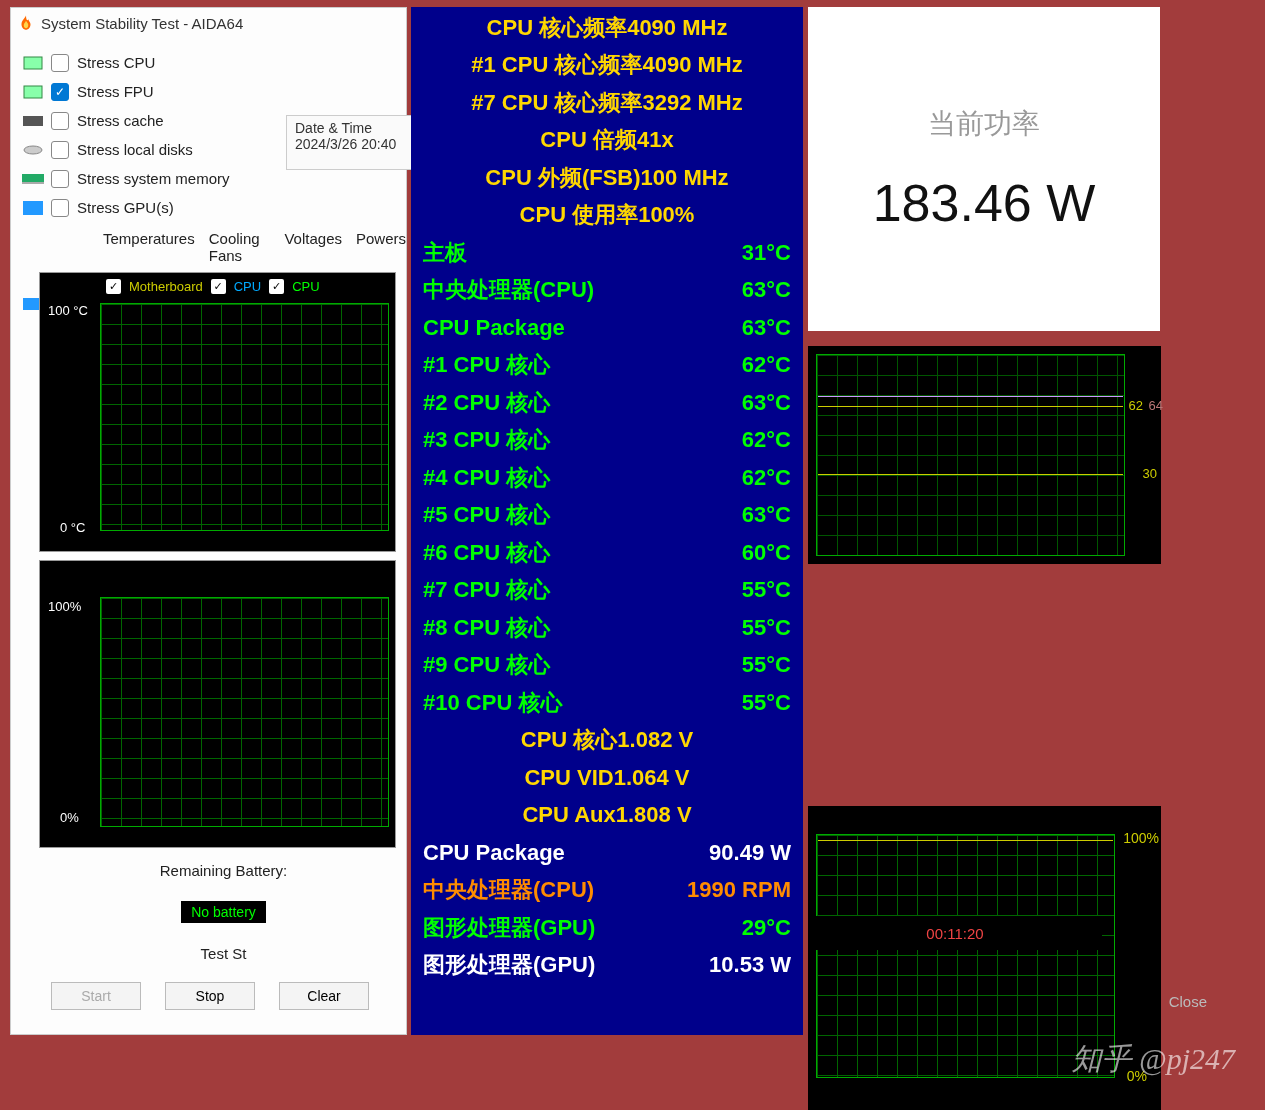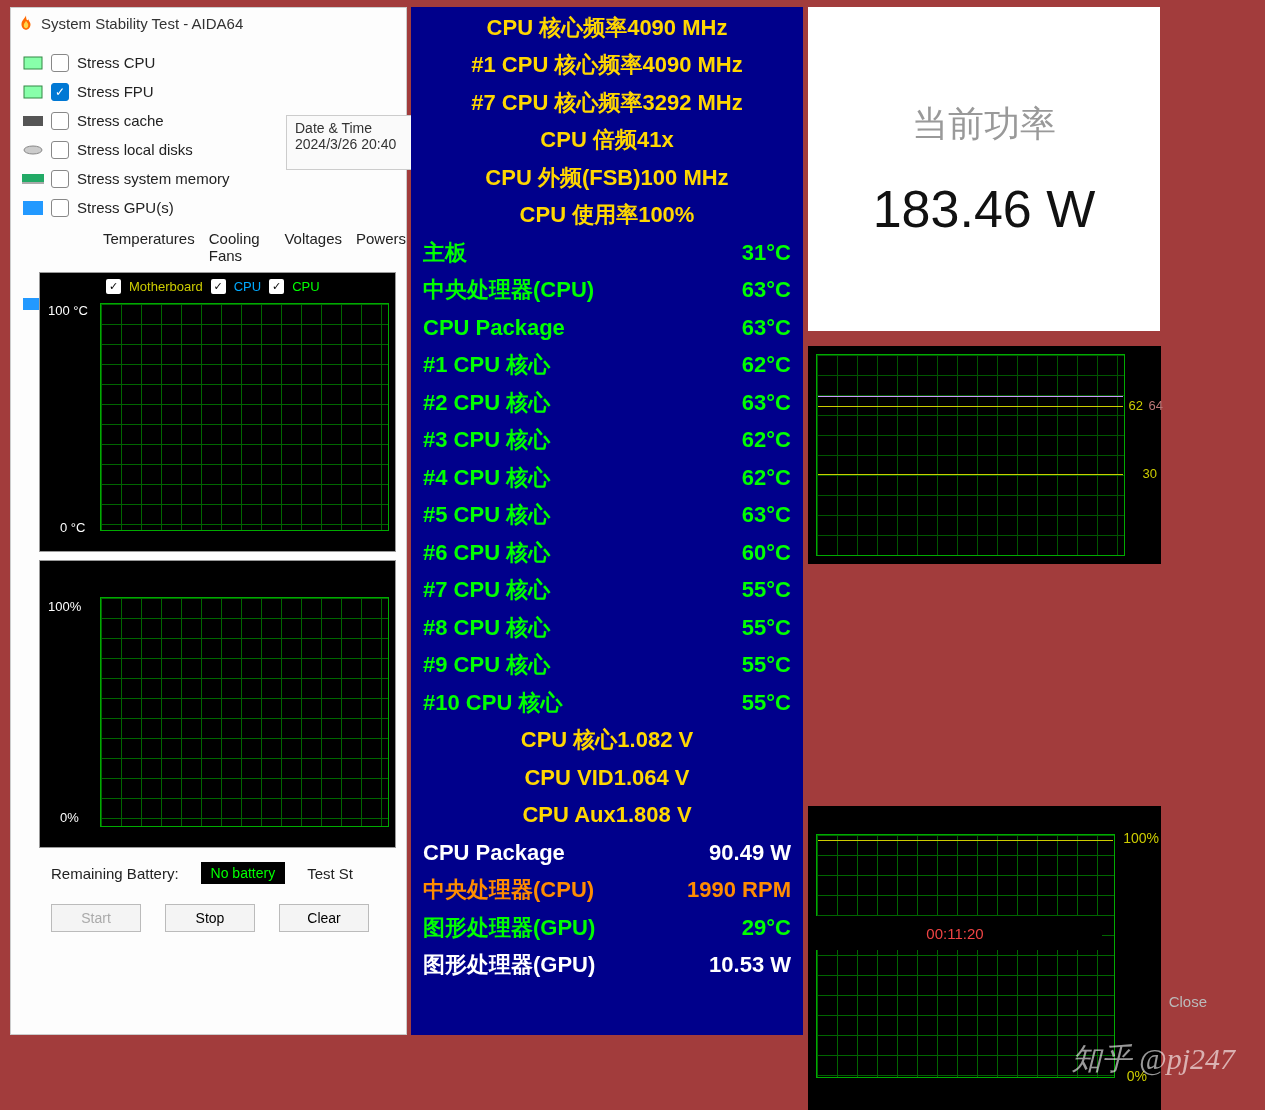--- a/index.html
+++ b/index.html
@@ -28,39 +28,39 @@
   .y-top { position:absolute; left:8px; top:30px; font-size:13px; color:#fff; }
   .y-bot { position:absolute; left:20px; bottom:16px; font-size:13px; color:#fff; }
   .legend { position:absolute; left:66px; top:6px; display:flex; gap:8px; align-items:center; font-size:13px; }
   .leg-cb { width:15px; height:15px; background:#fff; display:inline-flex; align-items:center; justify-content:center; color:#000; font-size:11px; border-radius:2px;}
   .leg-cb::after { content:"✓"; }
   .leg-t1 { color:#cc0; }
   .leg-t2 { color:#0af; }
   .leg-t3 { color:#0f0; }
   .grid-bg { width:100%; height:100%; background-image:linear-gradient(#0a0 1px, transparent 1px),linear-gradient(90deg,#0a0 1px, transparent 1px); background-size:20px 20px; opacity:0.6; position:absolute; }
   
-  .footer-row { display:flex; align-items:center; padding:6px 10px 10px 40px; font-size:15px; color:#222; gap:22px;}
+  .footer-row { display:flex; align-items:center; padding:6px 10px 10px 40px; font-size:15px; color:#222; gap:22px;flex-direction:column;}
   .no-batt { background:#000; color:#0f0; padding:3px 10px; font-size:14px; }
   
   .buttons-row { display:flex; gap:24px; padding:10px 10px 10px 40px; }
   .btn { width:90px; height:28px; border:1px solid #bbb; background:#f4f4f4; font-size:14px; display:flex; align-items:center; justify-content:center; }
   .btn.disabled { color:#aaa; }
   
   
   .osd-panel { left:411px; top:7px; width:392px; height:1028px; background:#00008b; padding:2px 12px; }
   .osd-row { display:flex; justify-content:space-between; align-items:center; height:37.5px; font-size:22px; font-weight:bold; }
   .c-gold { color:#ffd700;justify-content:center; }
   .c-green { color:#00ff00; }
   .c-orange { color:#ff8c00; }
   .c-white { color:#fff; }
   .osd-row .label { white-space:nowrap; }
   
   
   .power-box { left:808px; top:7px; width:352px; height:324px; background:#fff; display:flex; flex-direction:column; align-items:center; justify-content:center; gap:30px; }
-  .power-label { font-size:36px; color:#999; }
+  .power-label { font-size:28px; color:#999; }
   .power-val { font-size:52px; color:#111; font-weight:500; }
   
   .right-graph { left:808px; top:346px; width:353px; height:218px; background:#000; position:relative; }
   .rg-grid { position:absolute; left:8px; top:8px; right:36px; bottom:8px; border:1px solid #0a0; }
   .rg-grid .grid-bg { opacity:0.5; }
   .rg-line1 { position:absolute; left:10px; right:38px; top:60px; border-top:1.5px solid #cc0; }
   .rg-wave { position:absolute; left:10px; right:38px; top:50px; height:10px; border-top:1.5px solid #c9f; }
   .rg-line2 { position:absolute; left:10px; right:38px; top:128px; border-top:1px solid #cc0; }
   .rg-val1 { position:absolute; right:2px; top:52px; color:#cc0; font-size:13px;}
   .rg-val1b { position:absolute; right:-2px; top:52px; color:#b77; font-size:13px;}

